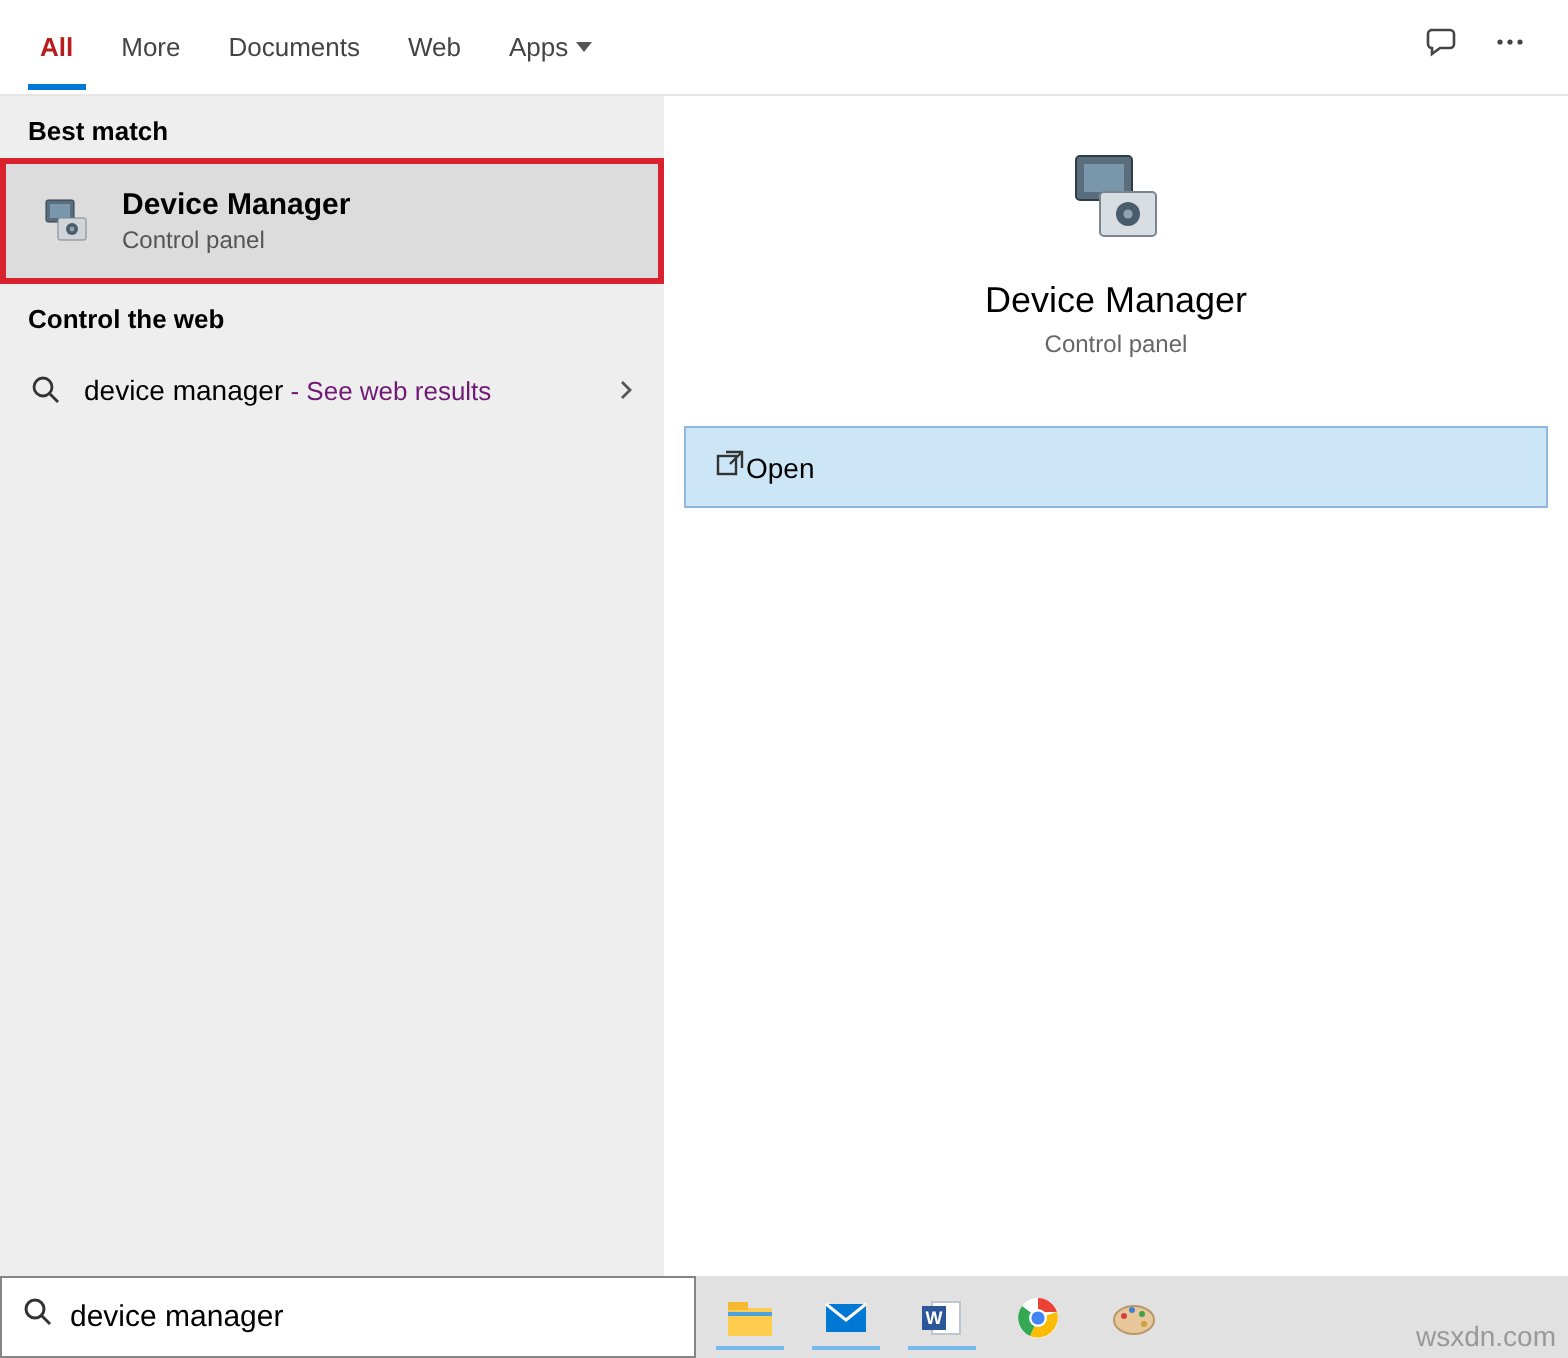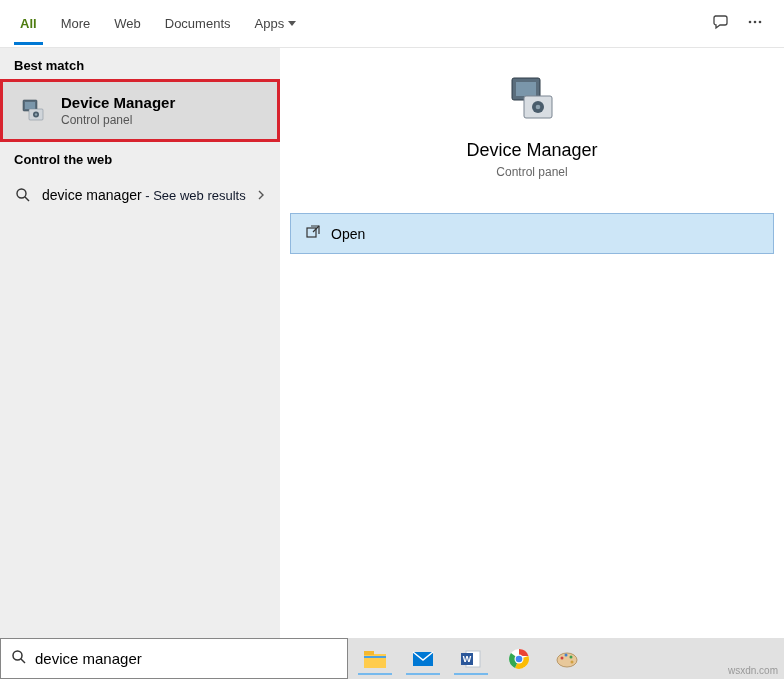--- a/index.html
+++ b/index.html
@@ -1,62 +1,62 @@
 <!DOCTYPE html>
 <html><head>
   <meta charset="utf-8">
   <style>
     * { margin: 0; padding: 0; box-sizing: border-box; font-family: "Segoe UI", sans-serif; }
     body { width: 784px; height: 679px; background: #fff; position: relative; overflow: hidden; }
     .search-panel { width: 784px; height: 679px; position: relative; }
     .tabs-bar { height: 48px; display: flex; align-items: center; padding: 0 8px; border-bottom: 1px solid #e5e5e5; }
     .tab { padding: 14px 12px; font-size: 13px; color: #444; cursor: pointer; position: relative; }
-    .tab.active { color: #4d7c0f; font-weight: 600; }
+    .tab.active { color: #b91c1c; font-weight: 600; }
     .tab.active::after { content: ""; position: absolute; left: 6px; right: 6px; bottom: 0; height: 3px; background: #0078d4; }
     .tab-more { display: flex; align-items: center; gap: 4px; }
     .tabs-spacer { flex: 1; }
     .tabs-icons { display: flex; gap: 16px; padding-right: 12px; }
     .content { display: flex; height: 590px; }
-    .left-panel { width: 280px; background: #eeeeee; overflow: hidden; }
+    .left-panel { width: 332px; background: #eeeeee; overflow: hidden; }
     .right-panel { flex: 1; background: #fff; padding: 0; }
     .section-header { font-size: 13px; font-weight: 600; padding: 10px 14px 6px; color: #000; }
     .best-match-item { display: flex; align-items: center; padding: 12px 14px; background: #dcdcdc; border: 3px solid #d8232e; cursor: pointer; }
     .bm-icon { width: 32px; height: 32px; display: flex; align-items: center; justify-content: center; margin-right: 12px; }
     .bm-text { flex: 1; }
     .bm-title { font-size: 15px; font-weight: 600; color: #000; }
     .bm-sub { font-size: 12px; color: #555; margin-top: 2px; }
     .web-item { display: flex; align-items: center; padding: 14px 14px; cursor: pointer; }
     .web-icon { width: 18px; margin-right: 10px; display: flex; align-items: center; justify-content: center; }
     .web-text { flex: 1; font-size: 14px; color: #000; }
-    .web-suffix { color: #0f172a; font-size: 13px; }
+    .web-suffix { color: #701a75; font-size: 13px; }
     .web-chevron { color: #666; font-size: 13px; }
     .preview { text-align: center; padding: 24px 12px 16px; }
     .preview-icon { margin: 0 auto 12px; width: 56px; height: 56px; display: flex; align-items: center; justify-content: center; }
     .preview-title { font-size: 18px; font-weight: 400; color: #000; margin-top: 8px; }
     .preview-sub { font-size: 12px; color: #666; margin-top: 4px; }
-    .open-btn { margin: 18px 10px 0; border: 1px solid #90b8de; background: #cde6f7; padding: 10px 14px; font-size: 14px; color: #000; display: flex; align-items: center; gap: 10px; cursor: pointer; }
+    .open-btn { margin: 18px 10px 0; border: 1px solid #90b8de; background: #cde6f7; padding: 10px 14px; font-size: 14px; color: #000; display: flex; align-items: center; gap: 0; cursor: pointer; }
     .open-btn-icon { color: #333; }
     .bottom-bar { position: absolute; left: 0; bottom: 0; width: 784px; height: 41px; display: flex; }
     .search-box { width: 348px; height: 41px; border: 1px solid #868686; background: #fff; display: flex; align-items: center; padding: 0 10px; }
     .search-input { border: none; outline: none; font-size: 15px; flex: 1; color: #000; background: transparent; }
     .taskbar { flex: 1; background: #e1e1e1; display: flex; align-items: center; padding: 0 6px; gap: 6px; }
     .tb-item { width: 42px; height: 32px; display: flex; align-items: center; justify-content: center; position: relative; }
     .tb-item.active::after { content: ""; position: absolute; bottom: 0; left: 4px; right: 4px; height: 2px; background: #76b9ed; }
-    .watermark { position: absolute; right: 6px; bottom: 3px; font-size: 10px; color: #999; }
+    .watermark { position: absolute; right: 6px; bottom: 3px; font-size: 14px; color: #999; }
     .caret-down { width: 0; height: 0; border-left: 4px solid transparent; border-right: 4px solid transparent; border-top: 5px solid #555; display: inline-block; }
   </style>
 </head>
 <body>
 
 <div class="search-panel">
   <div class="tabs-bar">
     <div class="tab active">All</div>
     <div class="tab">More</div>
+    <div class="tab">Documents</div>
     <div class="tab">Web</div>
-    <div class="tab">Documents</div>
     <div class="tab tab-more">
       <span>Apps</span>
       <span class="caret-down"></span>
     </div>
     <div class="tabs-spacer"></div>
     <div class="tabs-icons">
       <span>
         <svg width="18" height="18" viewBox="0 0 18 18">
             <path d="M3 3 h10 a2 2 0 0 1 2 2 v5 a2 2 0 0 1 -2 2 h-5 l-4 3 v-3 a2 2 0 0 1 -2-2 v-5 a2 2 0 0 1 2-2 z" fill="none" stroke="#444" stroke-width="1.3"></path>
           </svg>

